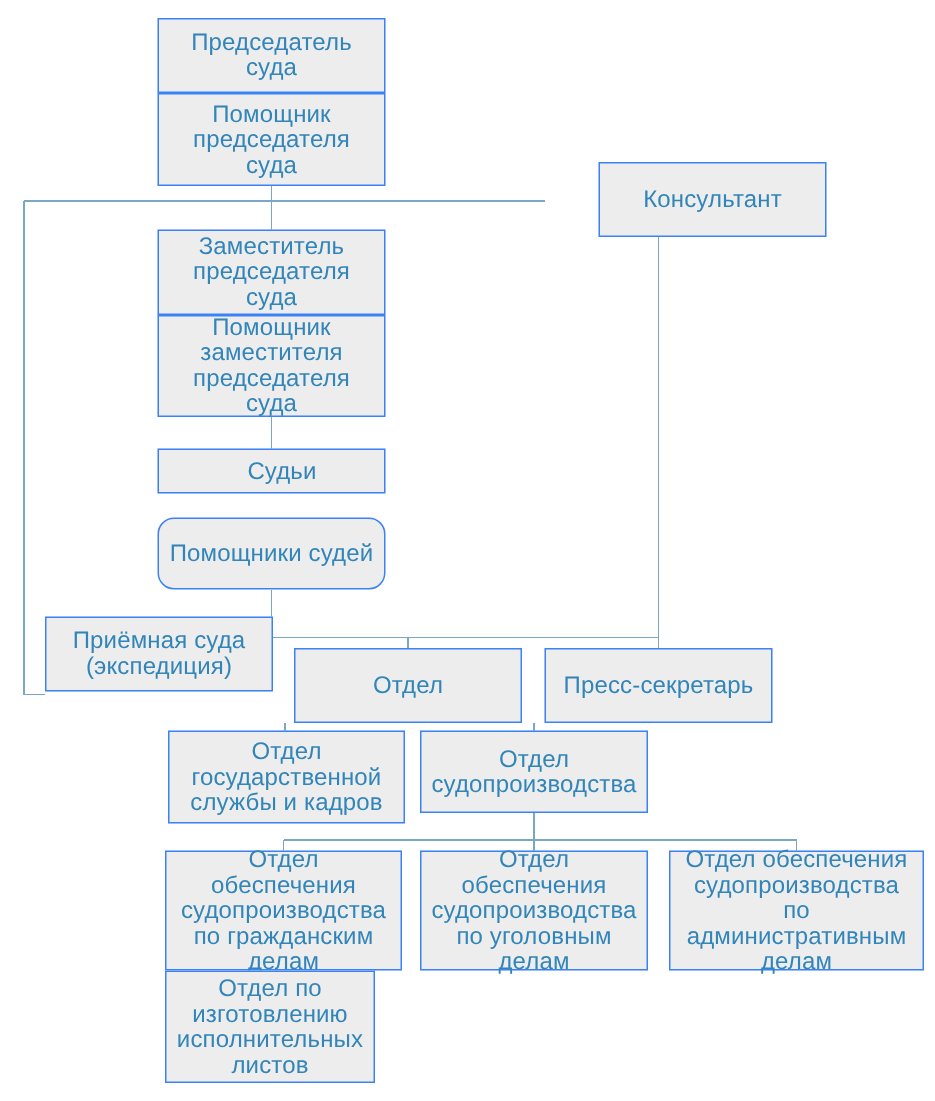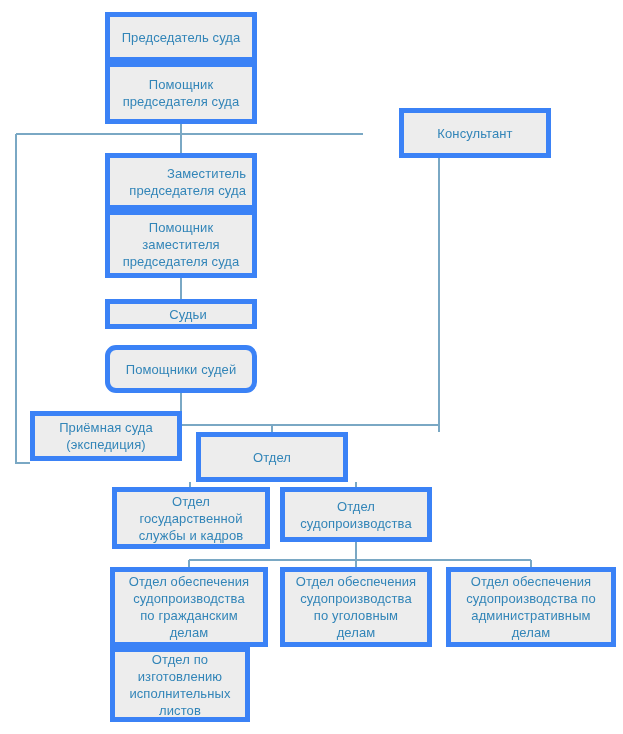--- a/index.html
+++ b/index.html
@@ -26,23 +26,23 @@
     left: 0;
     top: 0;
     width: 623px;
     height: 734px;
     pointer-events: none;
   }
   .node {
     position: absolute;
     box-sizing: border-box;
     background: #ededed;
-    border: 5px solid #3b82f6;
+    border: 1px solid #3b82f6;
     color: #3285b8;
-    font-size: 13px;
+    font-size: 16px;
     line-height: 17px;
     display: flex;
     align-items: center;
     justify-content: center;
     text-align: center;
     padding: 2px 6px;
     letter-spacing: 0.1px;
   }
   .node span {
     display: block;
@@ -95,21 +95,21 @@
 
   <div class="node" style="left:105px;top:62px;width:152px;height:62px;">
     <span>Помощник
 председателя суда</span>
   </div>
 
   <div class="node" style="left:363px;top:108px;width:152px;height:50px;margin-left:36px;">
     <span>Консультант</span>
   </div>
 
-  <div class="node" style="left:105px;top:153px;width:152px;height:57px;text-align:right;">
+  <div class="node" style="left:105px;top:153px;width:152px;height:57px;">
     <span>Заместитель
 председателя суда</span>
   </div>
 
   <div class="node" style="left:105px;top:210px;width:152px;height:68px;">
     <span>Помощник
 заместителя
 председателя суда</span>
   </div>
 
@@ -123,20 +123,23 @@
 
   <div class="node" style="left:30px;top:411px;width:152px;height:50px;">
     <span>Приёмная суда
 (экспедиция)</span>
   </div>
 
   <div class="node" style="left:196px;top:432px;width:152px;height:50px;">
     <span>Отдел</span>
   </div>
 
+  <div class="node" style="left:363px;top:432px;width:152px;height:50px;">
+    <span>Пресс-секретарь</span>
+  </div>
 
   <div class="node" style="left:112px;top:487px;width:158px;height:62px;">
     <span>Отдел
 государственной
 службы и кадров</span>
   </div>
 
   <div class="node" style="left:280px;top:487px;width:152px;height:55px;">
     <span>Отдел
 судопроизводства</span>

